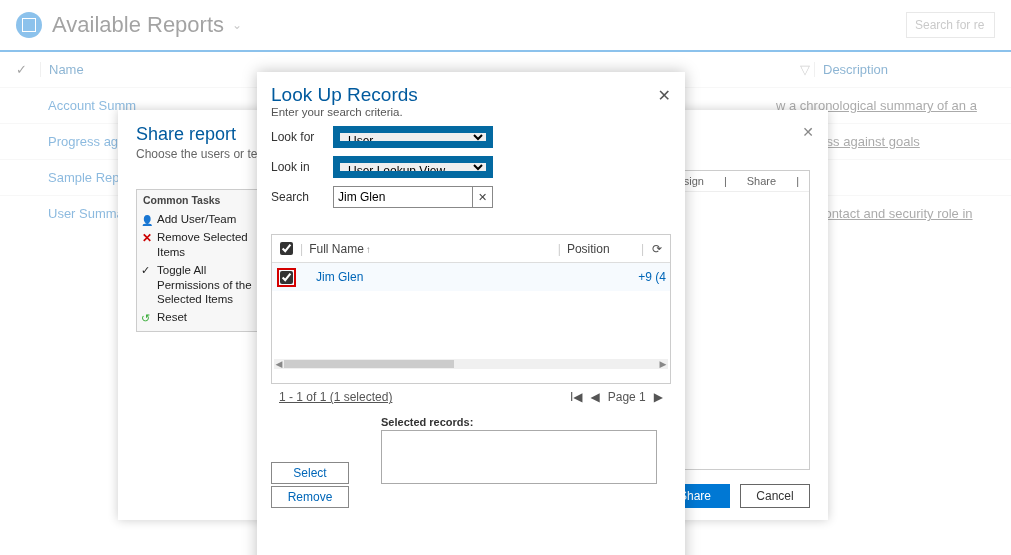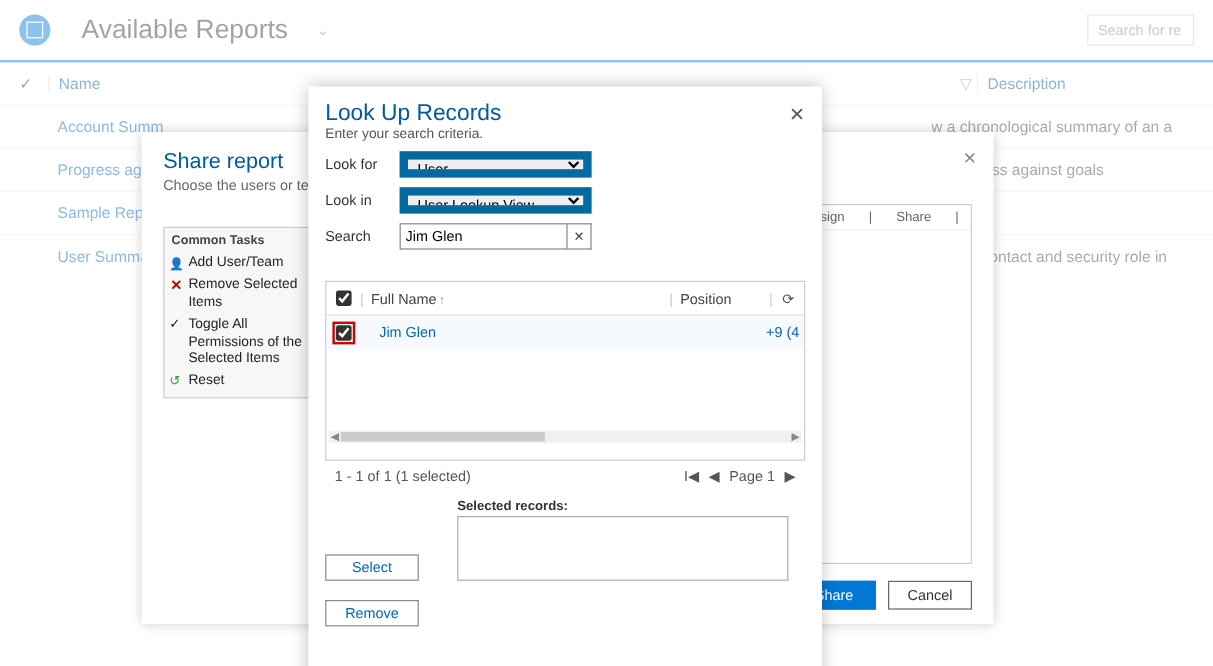--- a/index.html
+++ b/index.html
@@ -1,34 +1,34 @@
 <!DOCTYPE html>
 <html><head>
 <meta charset="utf-8">
 <style>
 * { box-sizing: border-box; margin: 0; padding: 0; }
 body { font-family: "Segoe UI", Arial, sans-serif; font-size: 13px; color: #333; width: 1011px; height: 555px; overflow: hidden; background: #fff; position: relative; }
 
 
-.header { display: flex; align-items: center; padding: 12px 16px; border-bottom: 2px solid #0078d4; gap: 16px; }
+.header { display: flex; align-items: center; padding: 12px 16px; border-bottom: 2px solid #0078d4; }
 .header-icon { width: 26px; height: 26px; border-radius: 50%; background: #0078d4; display: flex; align-items: center; justify-content: center; margin-right: 10px; }
 .header-icon::before { content: ""; width: 12px; height: 12px; border: 1.5px solid #fff; }
 .header-title { font-size: 22px; font-weight: 300; color: #333; }
 .header-chevron { margin-left: 8px; color: #888; font-size: 12px; }
 .search-box { margin-left: auto; border: 1px solid #ccc; padding: 5px 8px; font-size: 12px; color: #888; width: 89px; overflow: hidden; white-space: nowrap; }
 
 
 .grid-head { display: flex; align-items: center; padding: 10px 16px; color: #666; font-size: 13px; }
 .check-col { width: 24px; color: #333; }
 .name-col { width: 760px; color: #005a9e; border-left: 1px solid #ddd; padding-left: 8px; }
 .filter-icon { color: #999; padding-right: 4px; }
 .desc-col { color: #005a9e; border-left: 1px solid #ddd; padding-left: 8px; }
 .grid-row { display: flex; align-items: center; padding: 10px 16px; font-size: 13px; border-top: 1px solid #eee; }
 .grid-row .name { width: 760px; color: #0066b8; padding-left: 32px; white-space: nowrap; }
-.grid-row .desc { color: #444; white-space: nowrap; overflow: hidden; }
+.grid-row .desc { color: #444; white-space: nowrap; overflow: hidden; text-decoration: underline; }
 
 
 .overlay { position: absolute; inset: 0; background: rgba(255,255,255,0.55); }
 
 
 .share-dialog { position: absolute; left: 118px; top: 110px; width: 710px; height: 410px; background: #fff; box-shadow: 0 0 10px rgba(0,0,0,0.2); padding: 14px 18px; }
 .share-title { font-size: 18px; color: #005a9e; font-weight: 400; }
 .share-sub { font-size: 12px; color: #666; margin-top: 2px; }
 .share-close { position: absolute; top: 14px; right: 14px; font-size: 14px; color: #888; cursor: pointer; }
 .tasks-box { border: 1px solid #ccc; background: #f7f7f7; margin-top: 28px; width: 130px; padding: 2px 4px 6px 4px; font-size: 11.5px; }
@@ -69,27 +69,27 @@
 .res-row-check { width: 28px; display: flex; align-items: center; justify-content: center; }
 .res-row-check .red-box { border: 2px solid #d40000; padding: 1px; display: inline-flex; }
 .res-row-name { flex: 1; color: #0066b8; padding-left: 16px; }
 .res-row-right { color: #0066b8; padding-right: 4px; font-size: 12px; }
 .res-scroll { position: absolute; bottom: 14px; left: 2px; right: 2px; height: 10px; background: #f0f0f0; display: flex; align-items: center; }
 .res-scroll .thumb { width: 170px; height: 8px; background: #ccc; }
 .res-scroll .arrow { width: 10px; text-align: center; color: #888; font-size: 9px; margin-left: auto; }
 .res-scroll .arrowL { width: 10px; text-align: center; color: #888; font-size: 9px; }
 
 .pager { display: flex; align-items: center; font-size: 12px; padding: 6px 8px; color: #555; }
-.pager .info { flex: 1; }
+.pager .info { flex: 1; text-decoration: underline; }
 .pager .nav { display: flex; gap: 8px; align-items: center; color: #555; }
 .pager .nav span { cursor: pointer; }
 
 .sel-label { font-size: 11px; font-weight: 600; margin-top: 6px; margin-left: 110px; color: #333; }
 .sel-box { margin-left: 110px; height: 54px; border: 1px solid #aaa; margin-top: 2px; width: 276px; }
-.side-btns { position: absolute; left: 14px; top: 390px; display: flex; flex-direction: column; gap: 16px; }
+.side-btns { position: absolute; left: 14px; top: 390px; display: flex; flex-direction: column; gap: 2px; }
 .side-btns .btn { width: 78px; font-size: 12px; padding: 3px 0; color: #0066b8; border-color: #888; }
 
 .lookup-buttons { position: absolute; left: 14px; right: 14px; bottom: 10px; display: flex; align-items: center; }
 .lookup-buttons .new { width: 78px; font-size: 12px; padding: 3px 0; color: #0066b8; border: 1px solid #888; text-align: center; text-decoration: underline; }
 .lookup-buttons .right { margin-left: auto; display: flex; gap: 10px; }
 .btn-sm { min-width: 70px; padding: 18px 12px; font-size: 12px; border: 1px solid #888; background: #fff; cursor: pointer; text-align: center; }
 .btn-sm.primary { background: #0078d4; color: #fff; border-color: #0078d4; }
 .link { color: #0066b8; text-decoration: underline; }
 </style>
 </head>

